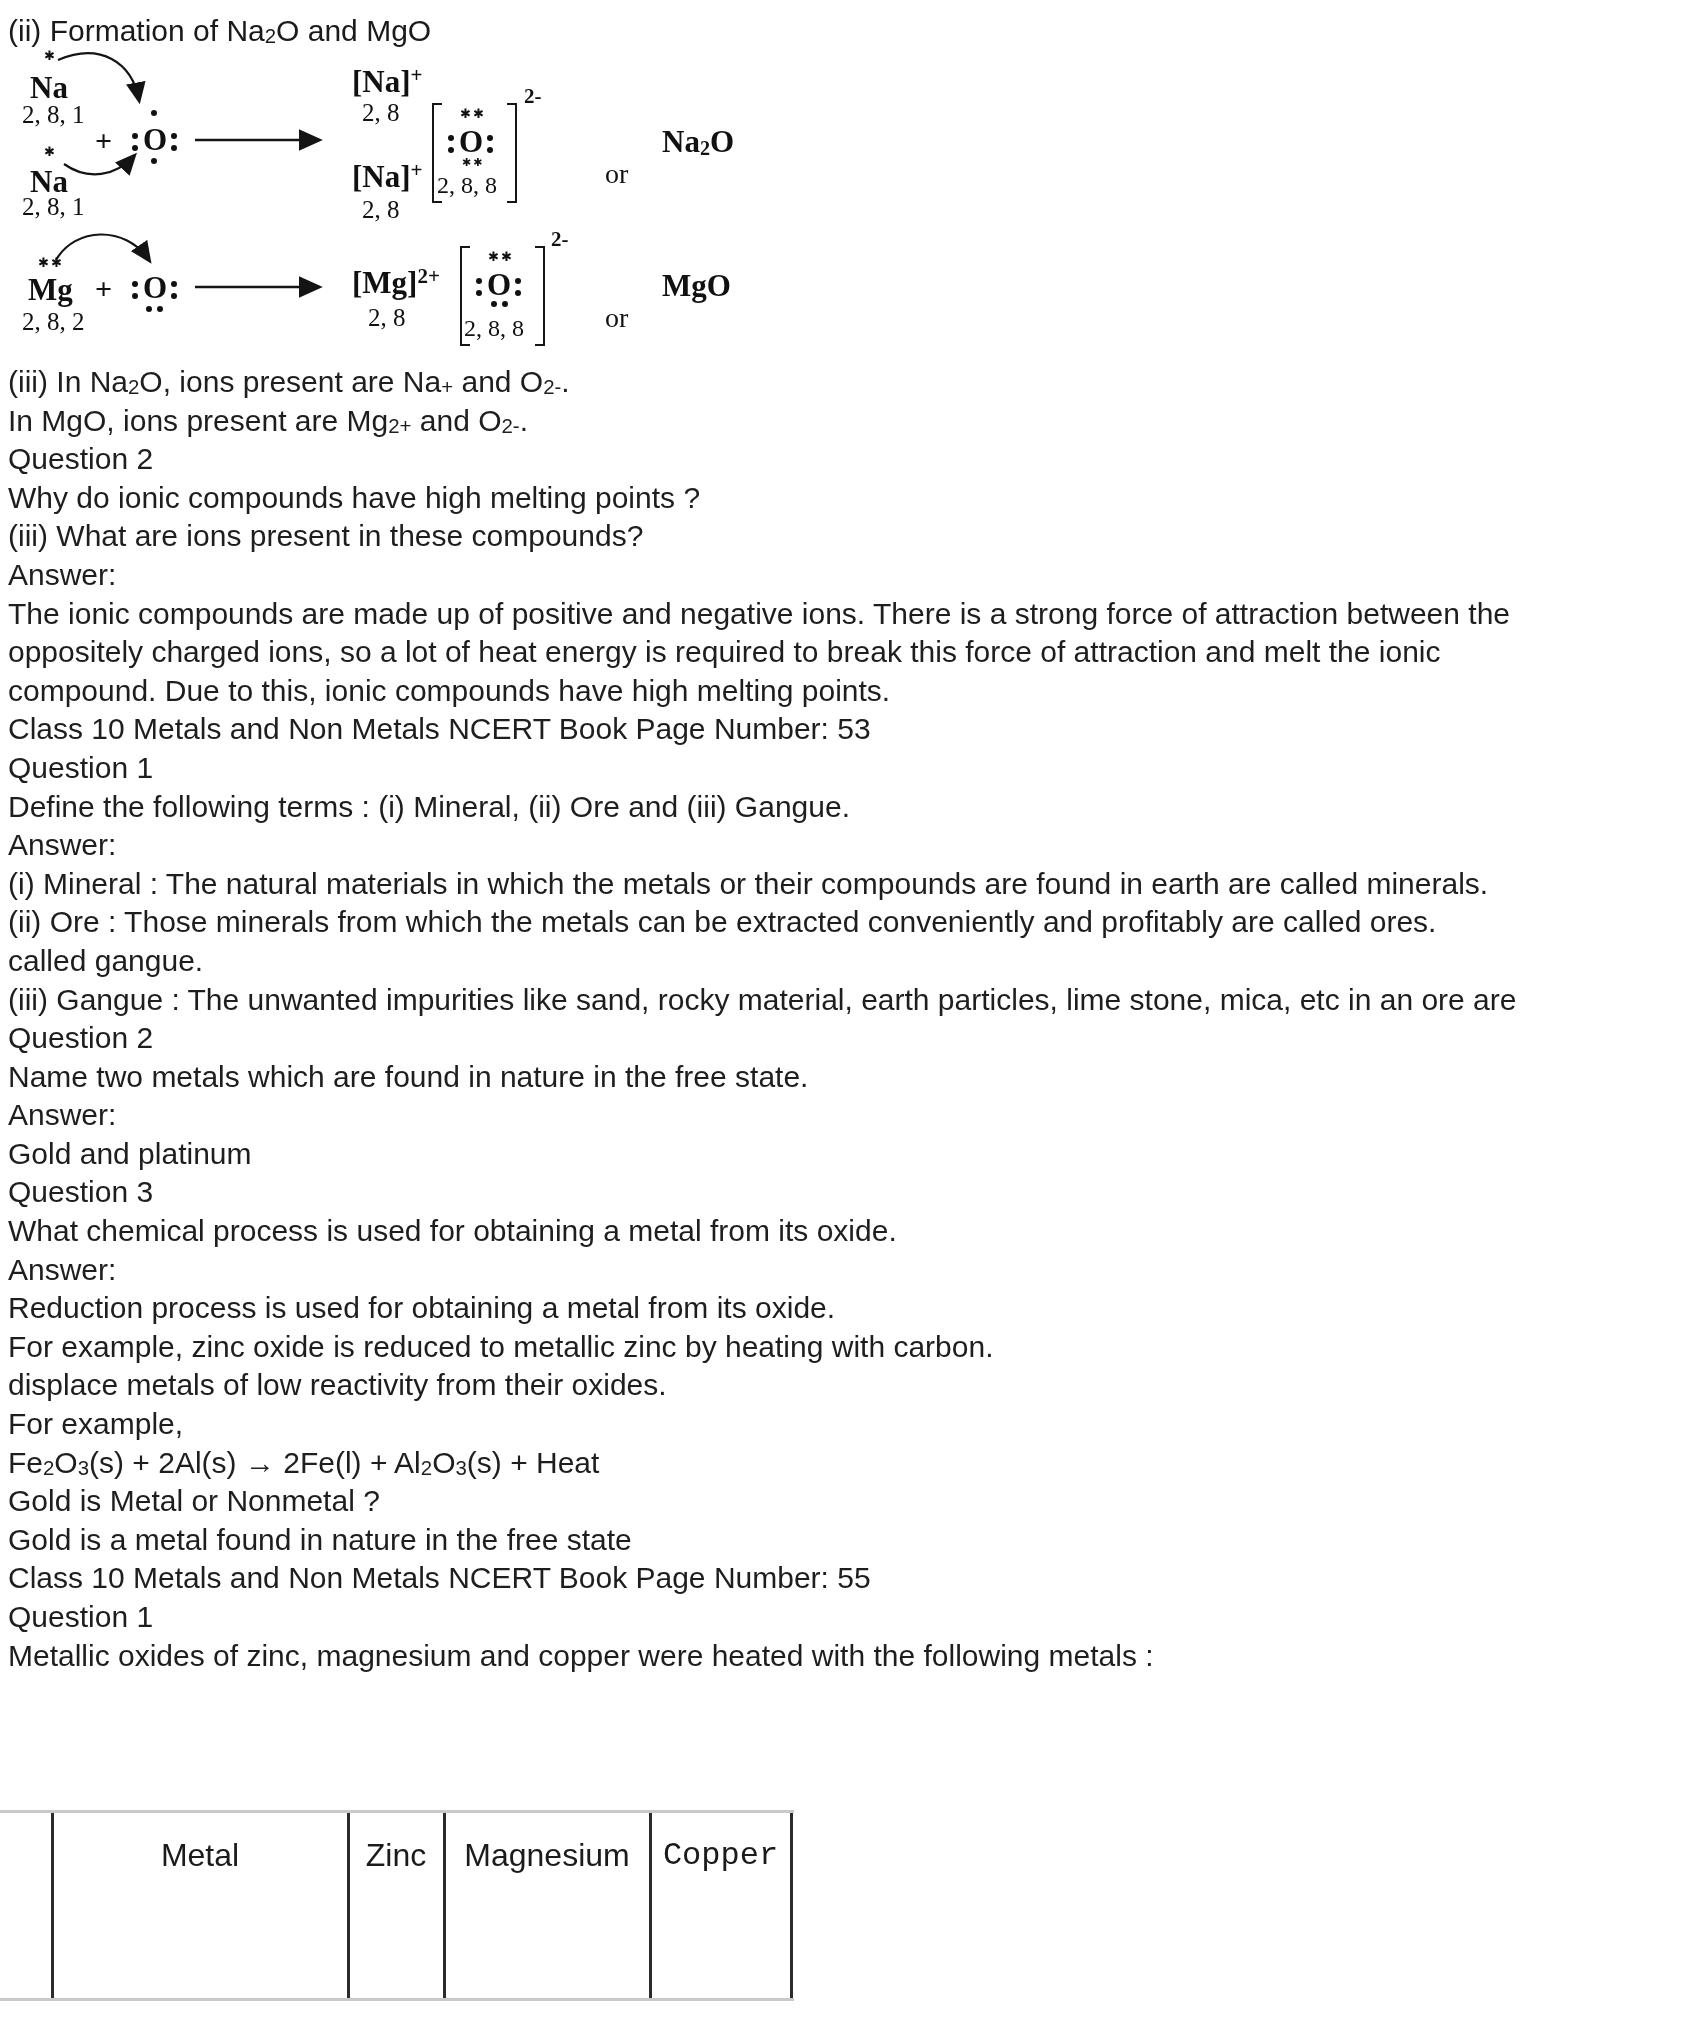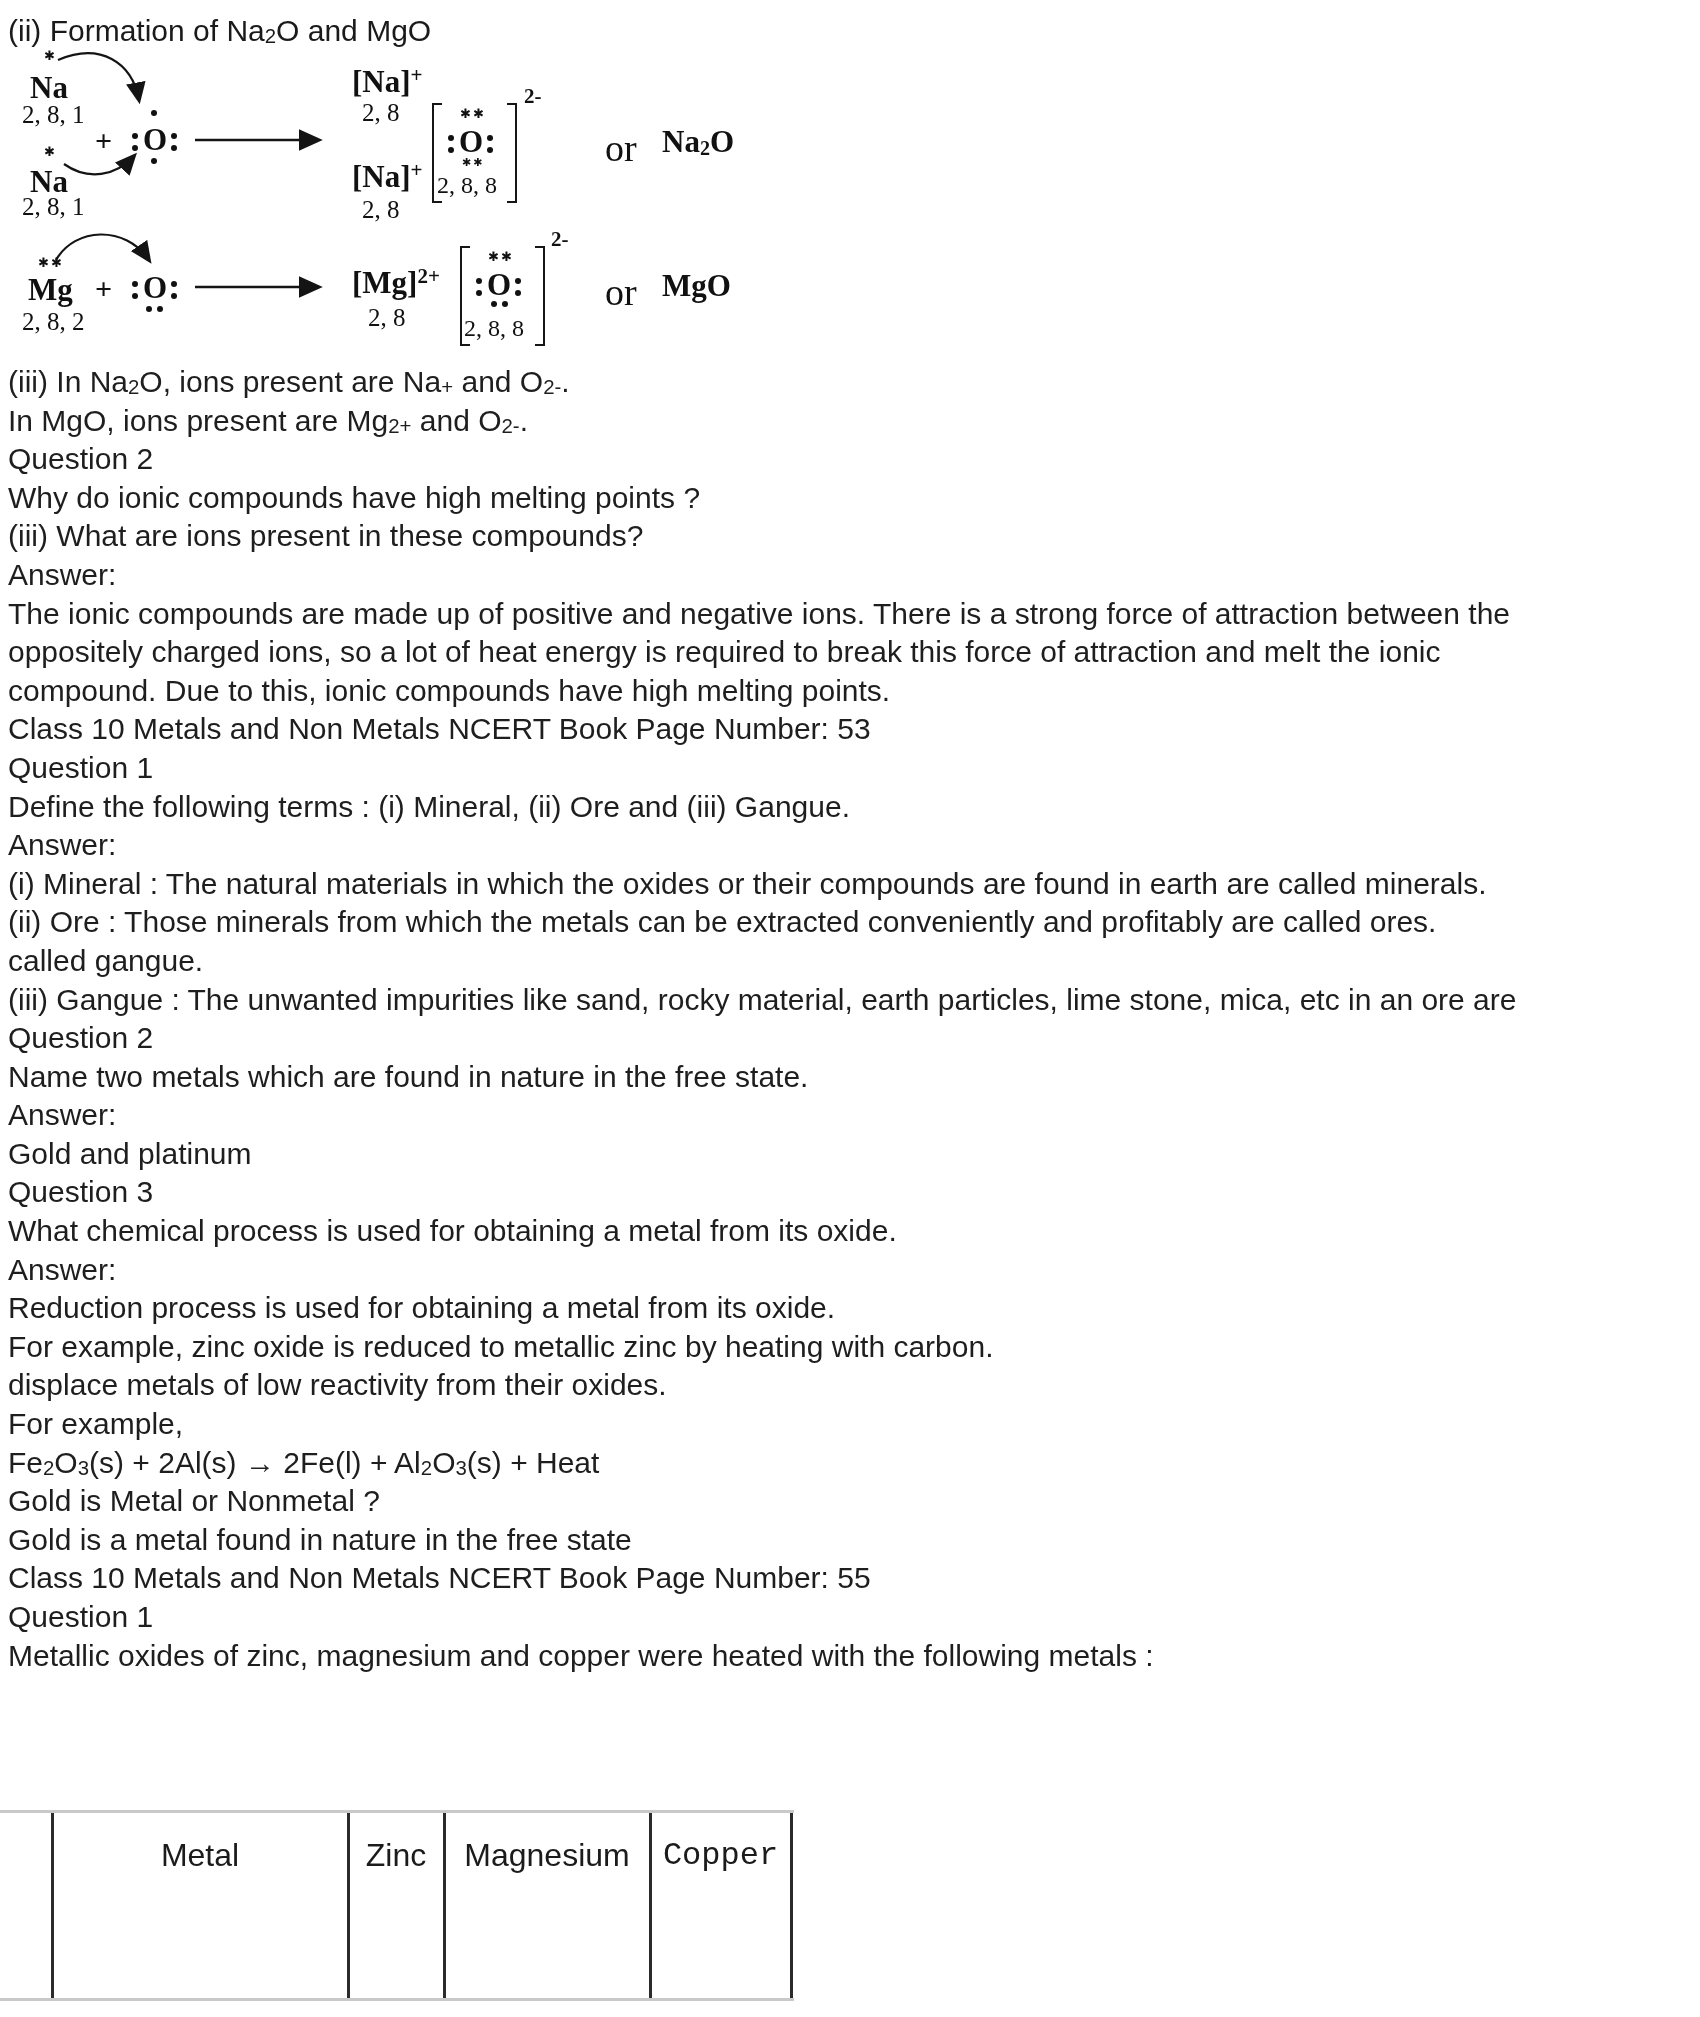--- a/index.html
+++ b/index.html
@@ -14,21 +14,21 @@
   .dg{position:absolute;left:0;top:0;width:800px;height:362px;font-family:"Liberation Serif",serif;color:#111;}
   .dg .el{position:absolute;white-space:nowrap;}
   .atom{font-size:31px;font-weight:bold;}
   .cfg{font-size:25px;}
   .plus{font-size:30px;font-weight:bold;}
   .ion{font-size:31px;font-weight:bold;}
   .ion sup, .sup2m{font-size:21px;font-weight:bold;vertical-align:0.5em;line-height:0;}
   .sup2m{position:absolute;}
   .star{font-size:13px;letter-spacing:2px;}
   .star.sm{font-size:11px;}
-  .orlbl{font-size:38px;}
+  .orlbl{font-size:28px;margin-top:32px;}
   .formula{font-size:31px;font-weight:bold;margin-left:12px;}
   .formula sub{font-size:65%;vertical-align:-0.15em;}
   .dot{position:absolute;width:6px;height:6px;border-radius:50%;background:#111;}
   .brk{position:absolute;width:10px;box-sizing:border-box;}
   .brk.l{border-left:2.5px solid #161616;border-top:2.5px solid #161616;border-bottom:2.5px solid #161616;}
   .brk.r{border-right:2.5px solid #161616;border-top:2.5px solid #161616;border-bottom:2.5px solid #161616;}
   .arrows{position:absolute;left:0;top:0;pointer-events:none;}
   
   .rtable{position:absolute;left:0;top:1810px;width:794px;height:185px;
           border-top:3px solid #c9c9c9;border-bottom:3px solid #c9c9c9;}
@@ -136,21 +136,21 @@
       <div>Why do ionic compounds have high melting points ?</div>
       <div>(iii) What are ions present in these compounds?</div>
       <div>Answer:</div>
       <div>The ionic compounds are made up of positive and negative ions. There is a strong force of attraction between the</div>
       <div>oppositely charged ions, so a lot of heat energy is required to break this force of attraction and melt the ionic</div>
       <div>compound. Due to this, ionic compounds have high melting points.</div>
       <div>Class 10 Metals and Non Metals NCERT Book Page Number: 53</div>
       <div>Question 1</div>
       <div>Define the following terms : (i) Mineral, (ii) Ore and (iii) Gangue.</div>
       <div>Answer:</div>
-      <div>(i) Mineral : The natural materials in which the oxides or their compounds are found in earth are called minerals.</div>
+      <div>(i) Mineral : The natural materials in which the metals or their compounds are found in earth are called minerals.</div>
       <div>(ii) Ore : Those minerals from which the metals can be extracted conveniently and profitably are called ores.</div>
       <div>called gangue.</div>
       <div>(iii) Gangue : The unwanted impurities like sand, rocky material, earth particles, lime stone, mica, etc in an ore are</div>
       <div>Question 2</div>
       <div>Name two metals which are found in nature in the free state.</div>
       <div>Answer:</div>
       <div>Gold and platinum</div>
       <div>Question 3</div>
       <div>What chemical process is used for obtaining a metal from its oxide.</div>
       <div>Answer:</div>

